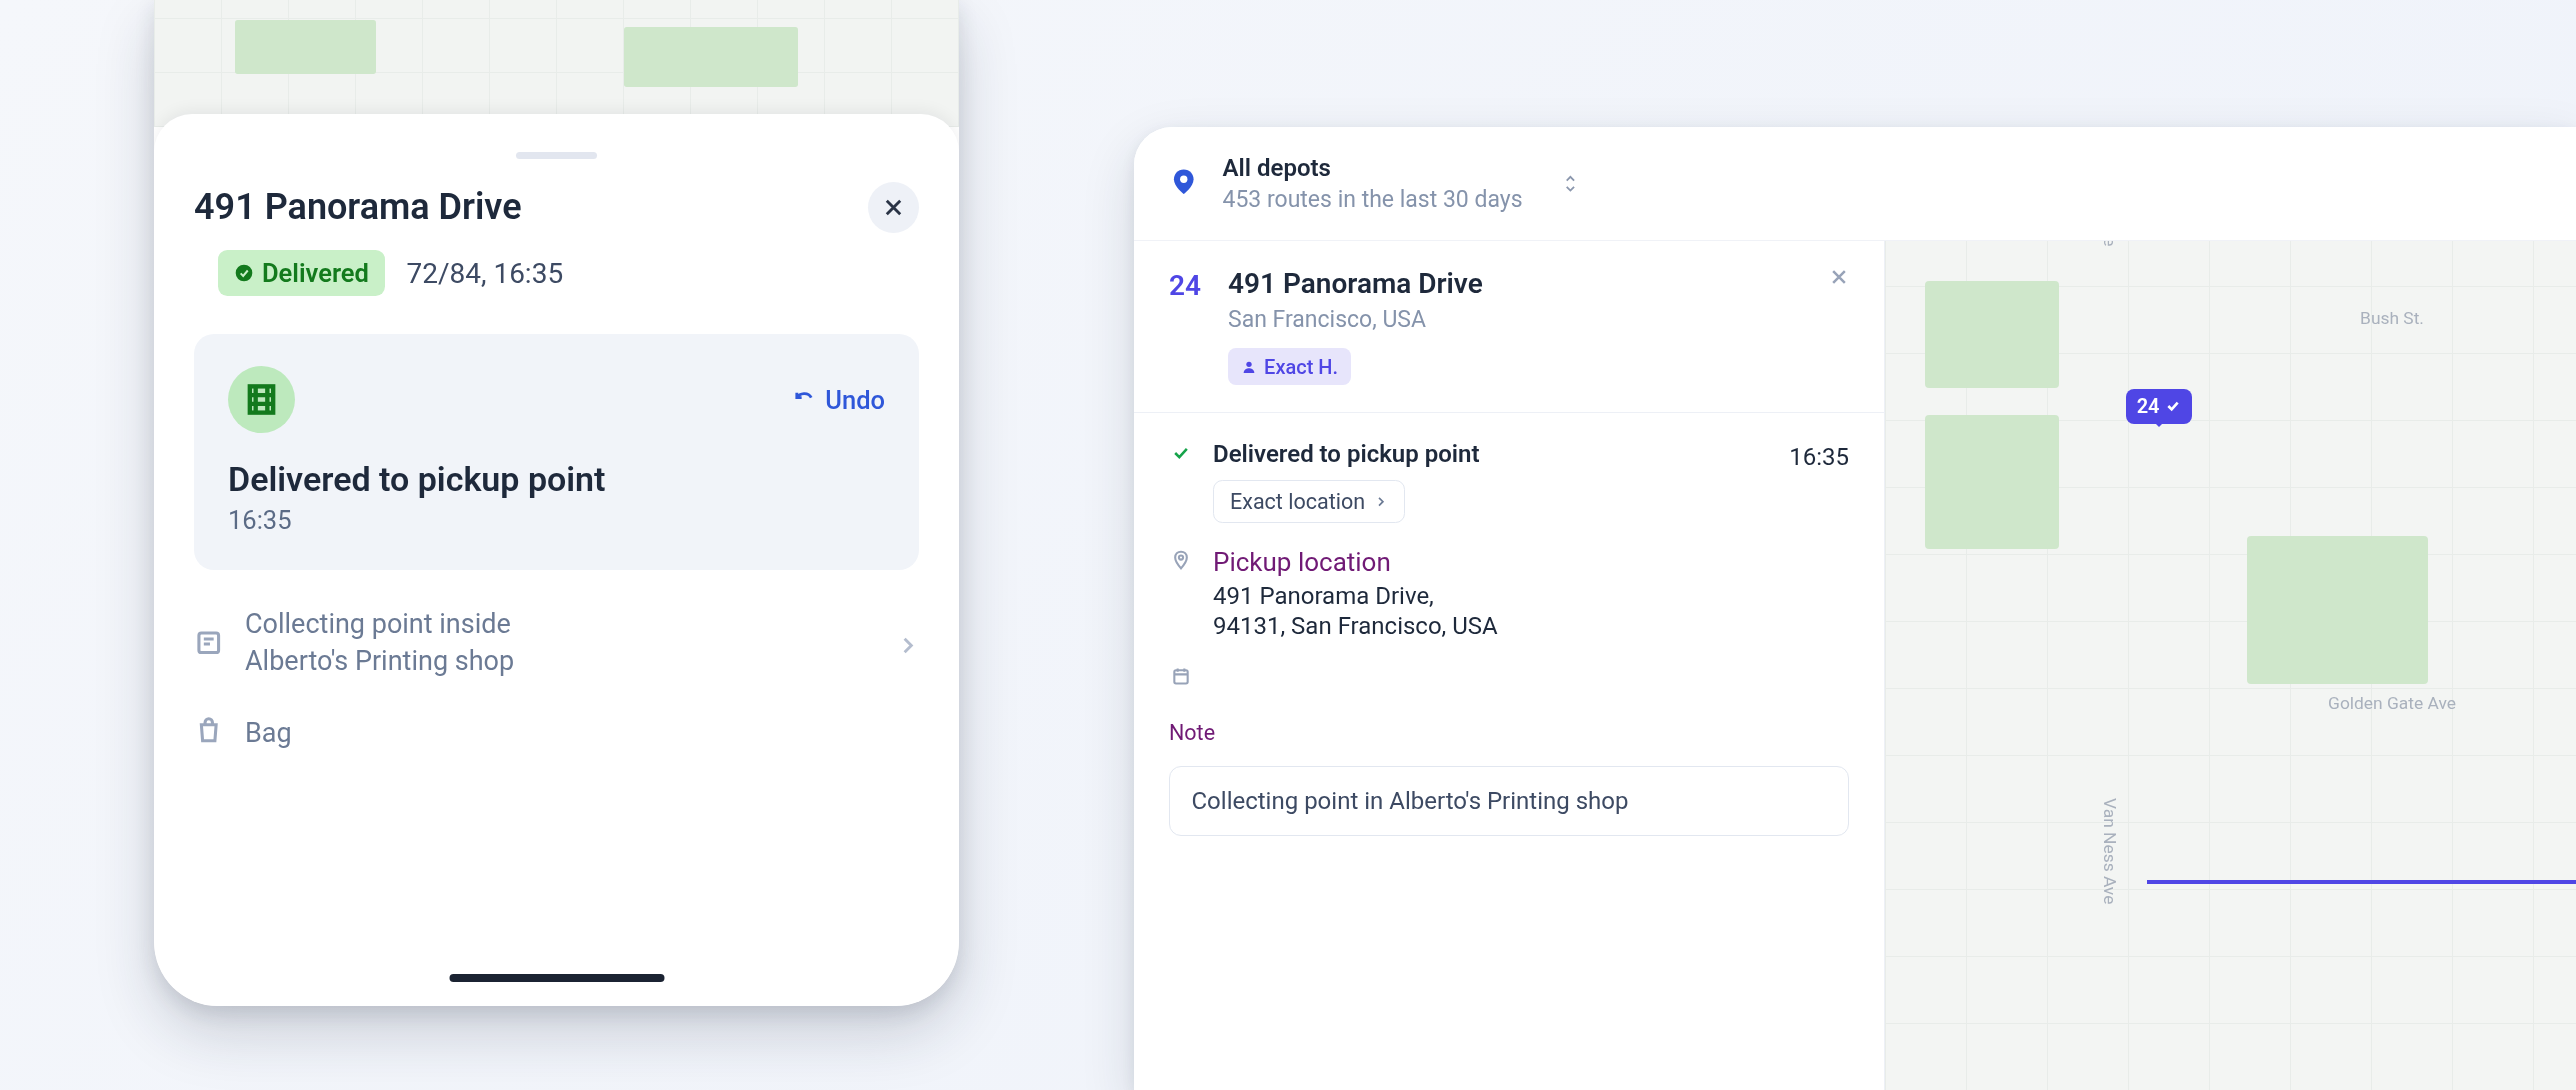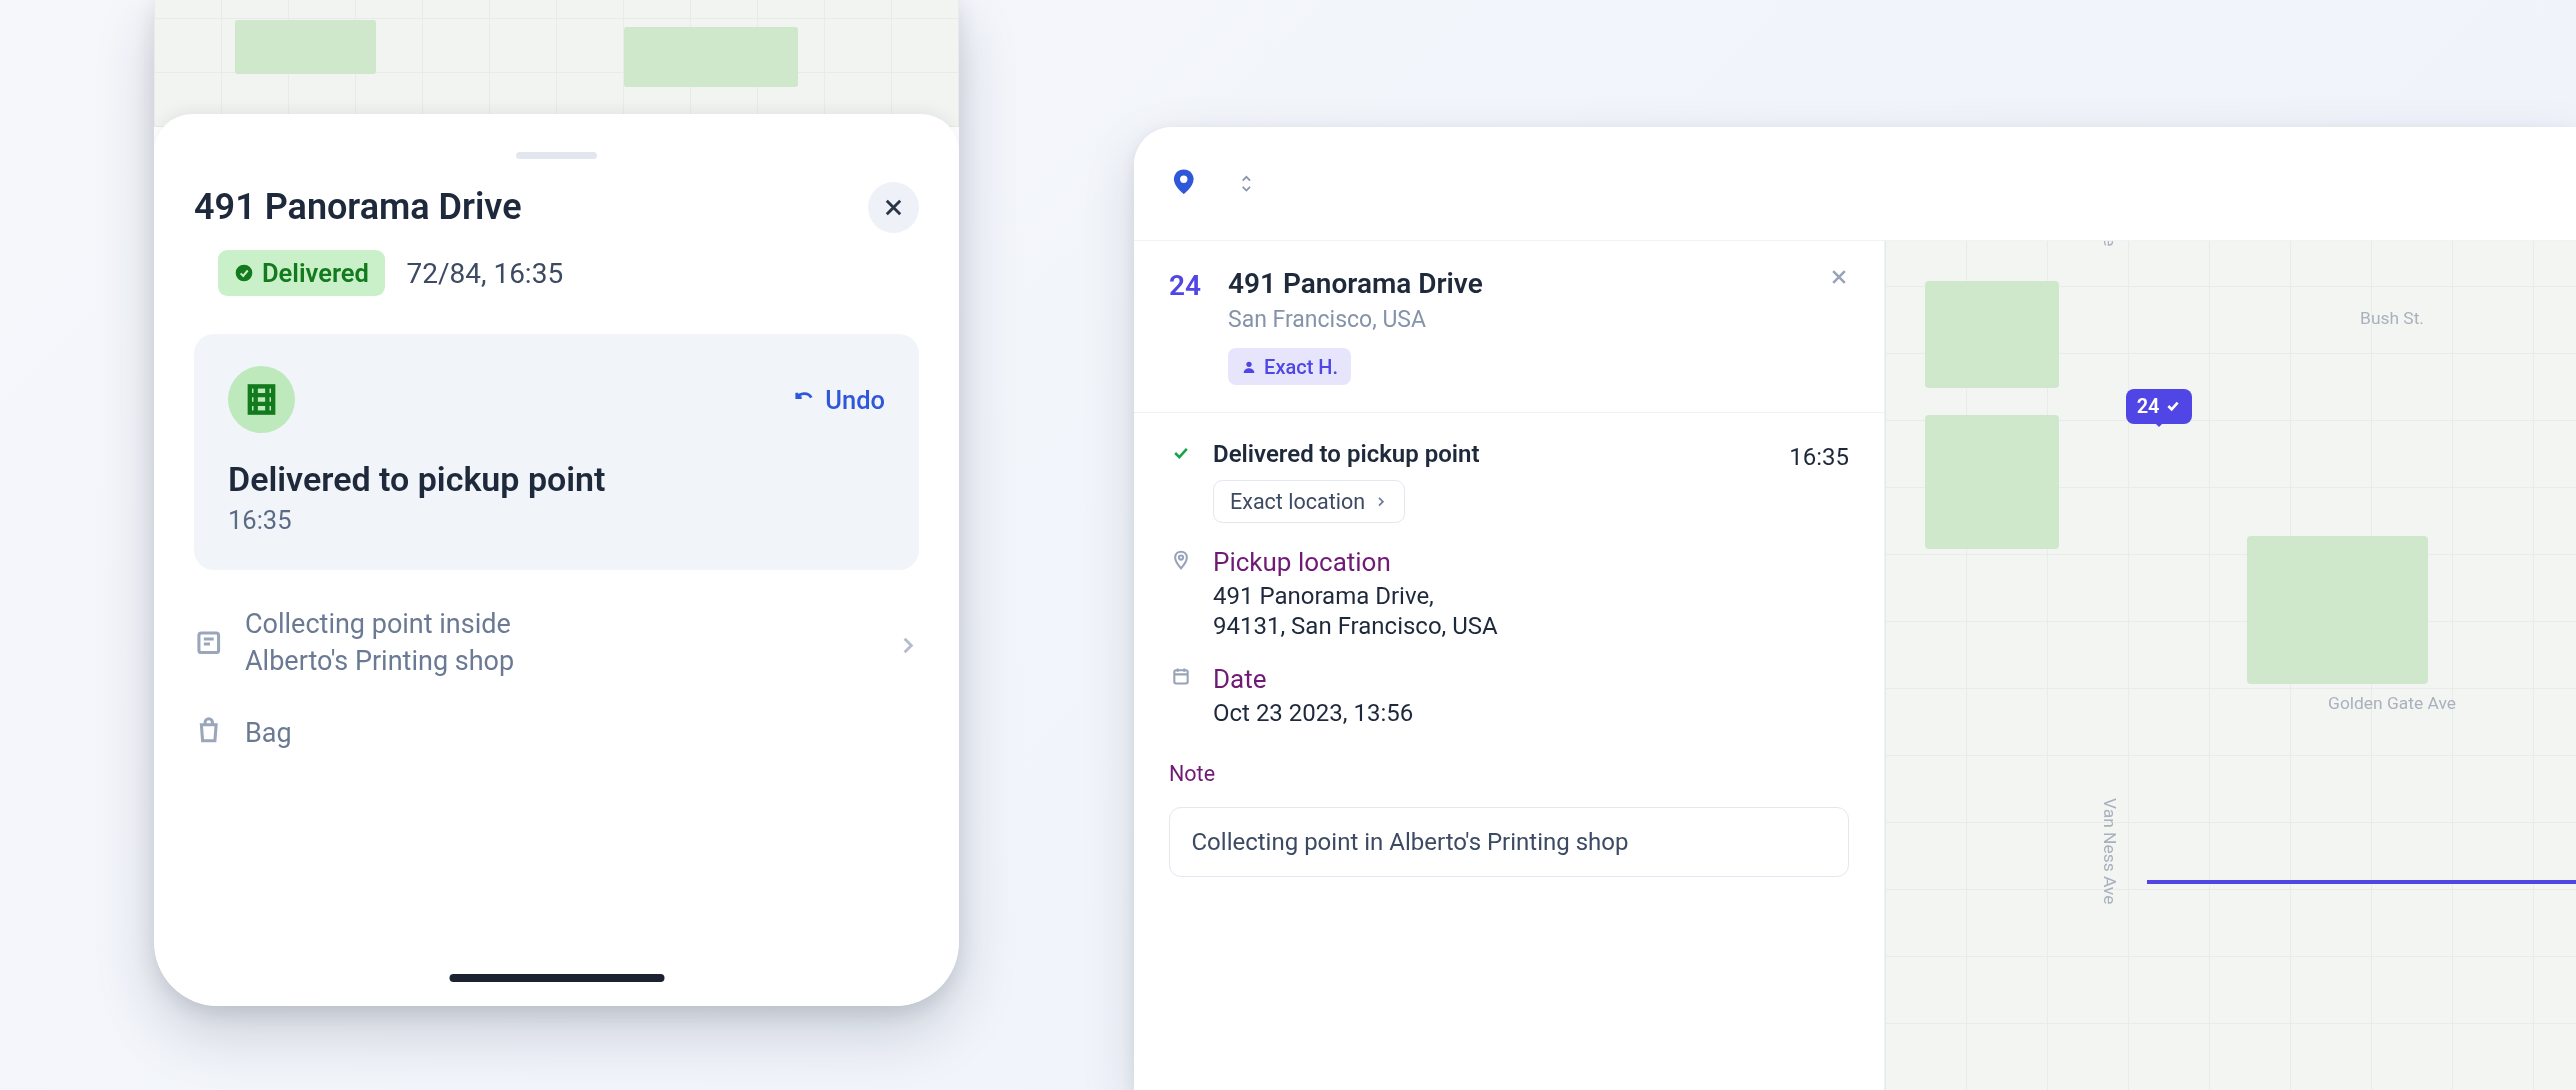--- a/index.html
+++ b/index.html
@@ -280,20 +280,24 @@
     </div>
   </div>
 
   <div class="desk-topbar">
     <div class="topbar-pin">
       <svg viewBox="0 0 24 24">
           <path d="M12 2 C7 2 4 6 4 10 C4 16 12 22 12 22 C12 22 20 16 20 10 C20 6 17 2 12 2 Z"></path>
           <circle cx="12" cy="10" r="3" fill="#fff"></circle>
         </svg>
     </div>
+    <div class="topbar-text">
+      <div class="t1">All depots</div>
+      <div class="t2">453 routes in the last 30 days</div>
+    </div>
     <div class="topbar-sel">
       <svg viewBox="0 0 24 12">
           <path d="M6 9 L12 3 L18 9"></path>
         </svg>
       <svg viewBox="0 0 24 12">
           <path d="M6 3 L12 9 L18 3"></path>
         </svg>
     </div>
   </div>
 
@@ -352,23 +356,19 @@
       </div>
     </div>
 
     <div class="dp-row">
       <div class="ic">
         <svg viewBox="0 0 24 24">
             <rect x="4" y="5" width="16" height="16" rx="2" fill="none" stroke="#98a3b8" stroke-width="2.5"></rect>
             <path d="M4 10 H20 M8 3 V7 M16 3 V7" stroke="#98a3b8" stroke-width="2.5"></path>
           </svg>
       </div>
-      <div>
-        <div class="label">Date</div>
-        <div class="value">Oct 23 2023, 13:56</div>
-      </div>
     </div>
 
     <div class="note-label">Note</div>
     <div class="note-box">Collecting point in Alberto's Printing shop</div>
   </div>
 </div>
 
 
 </body></html>

